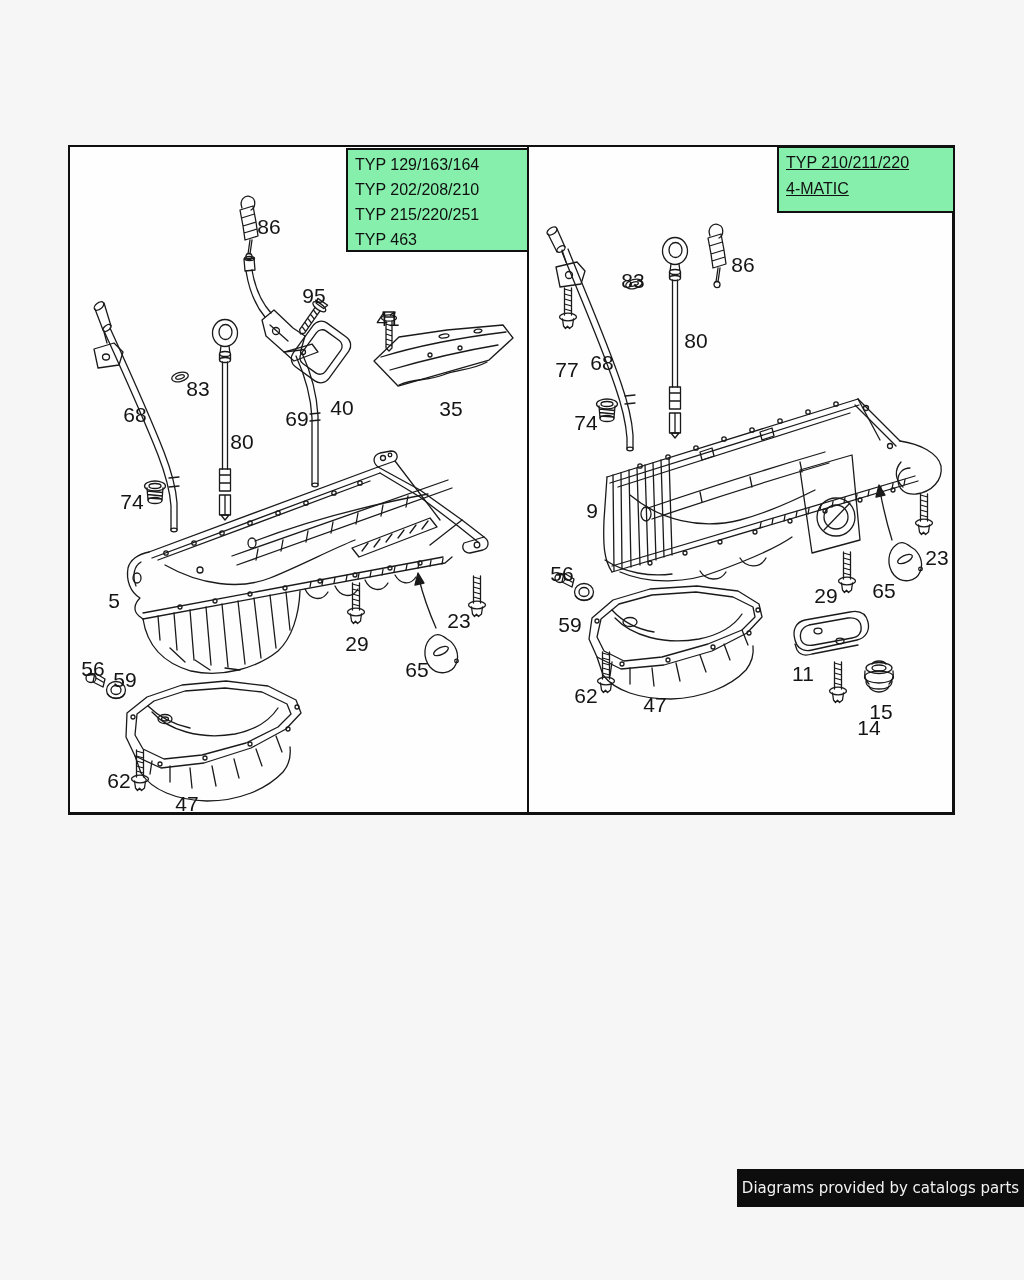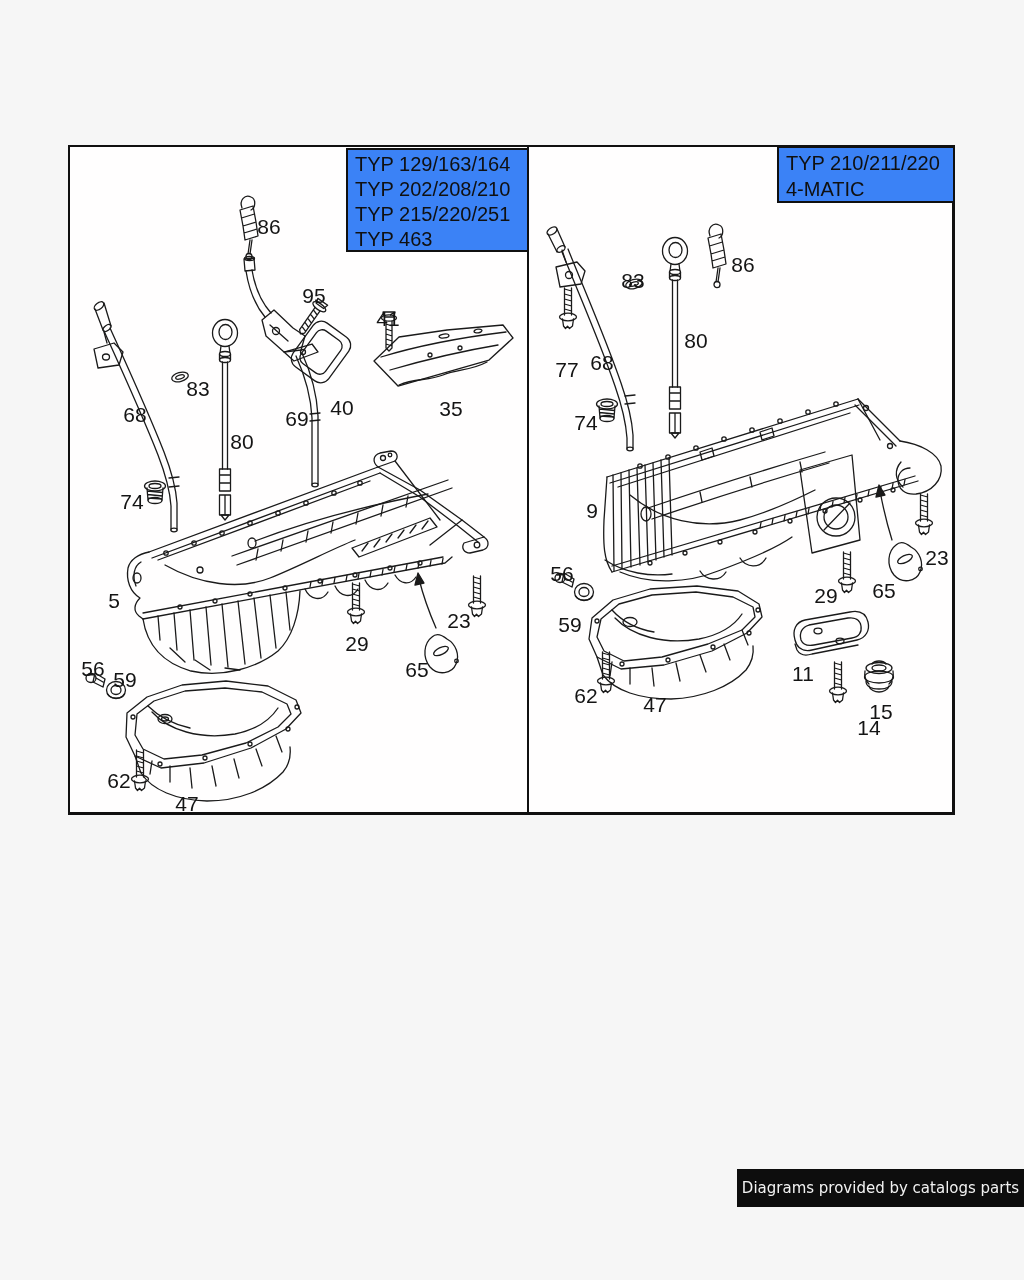--- a/index.html
+++ b/index.html
@@ -2,24 +2,24 @@
 <html><head>
 <meta charset="utf-8">
 <style>
   html,body{margin:0;padding:0;}
   body{width:1024px;height:1280px;background:#f6f6f6;font-family:"Liberation Sans",sans-serif;overflow:hidden;}
   .canvas{position:relative;width:1024px;height:1280px;}
   .frame{position:absolute;left:68px;top:145px;width:887px;height:670px;box-sizing:border-box;
          background:#fffefe;border:2px solid #101010;border-right-width:3px;border-bottom-width:3px;}
   .divider{position:absolute;left:527px;top:145px;width:2px;height:670px;background:#101010;}
   .art{position:absolute;left:68px;top:145px;width:887px;height:670px;}
-  .titlebox{position:absolute;box-sizing:border-box;border:2px solid #101010;background:#3b82f6;
-            color:#101010;font-size:20px;line-height:25px;padding:2px 0 0 7px;white-space:nowrap;}
+  .titlebox{position:absolute;box-sizing:border-box;border:2px solid #101010;background:#86efac;
+            color:#101010;font-size:16px;line-height:25px;padding:2px 0 0 7px;white-space:nowrap;}
   .titlebox.left{left:346px;top:148px;width:183px;height:104px;}
-  .titlebox.right{left:777px;top:146px;width:178px;height:57px;line-height:26px;}
+  .titlebox.right{left:777px;top:146px;width:178px;height:67px;line-height:26px;text-decoration:underline;}
   .plabel{position:absolute;transform:translate(-50%,-50%);color:#141414;font-size:21px;line-height:21px;white-space:nowrap;margin-top:12px;}
   .footer{position:absolute;left:737px;top:1169px;width:287px;height:38px;background:#0d0d0d;color:#f2f2f2;
           display:flex;align-items:center;justify-content:center;font-size:15px;font-family:"DejaVu Sans",sans-serif;}
   svg{display:block;}
   svg *{vector-effect:non-scaling-stroke;}
 </style>
 </head>
 <body>
 
 <div class="canvas">

